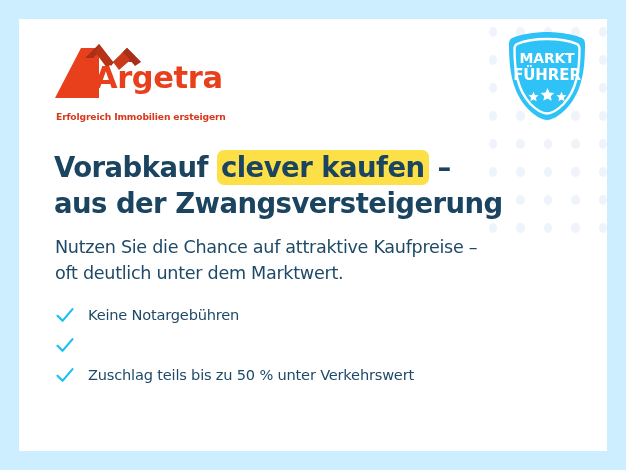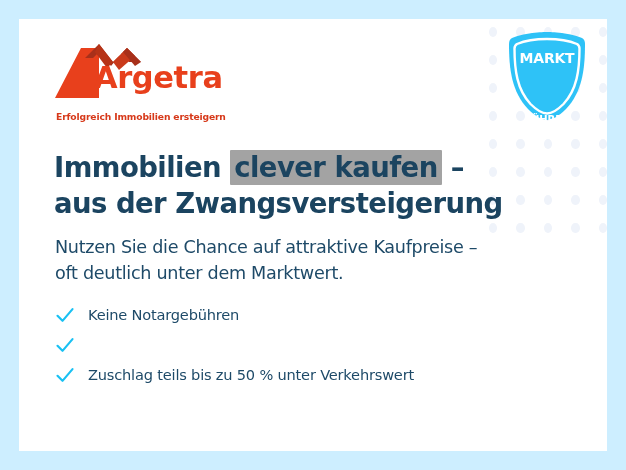--- a/index.html
+++ b/index.html
@@ -105,34 +105,33 @@
     left: 0;
     top: 0;
     width: 86px;
     height: 92px;
     display: flex;
     flex-direction: column;
     align-items: center;
     justify-content: flex-start;
     padding-top: 21px;
     box-sizing: border-box;
-    gap: 48px;
   }
   .badge-line1 {
     font-family: "DejaVu Sans", sans-serif;
     font-weight: bold;
     font-size: 14px;
     color: #ffffff;
     letter-spacing: -0.2px;
     line-height: 1.05;
   }
   .badge-line2 {
     font-family: "DejaVu Sans", sans-serif;
     font-weight: bold;
-    font-size: 10px;
+    font-size: 15px;
     color: #ffffff;
     letter-spacing: -0.1px;
     line-height: 1.2;
   }
   .badge-stars {
     margin-top: 3px;
     display: flex;
     align-items: flex-end;
     gap: 1px;
   }
@@ -144,23 +143,23 @@
     top: 113px;
     width: 480px;
     font-family: "DejaVu Sans", sans-serif;
     font-weight: bold;
     font-size: 27.5px;
     line-height: 1.28;
     color: #1b4460;
     letter-spacing: -0.55px;
   }
   .headline .hl {
-    background: #a3a3a3;
+    background: #fde047;
     padding: 1px 4px 2px 4px;
-    border-radius: 1px;
+    border-radius: 7px;
   }
   .headline .line2 { display: block; }
 
   
   .subhead {
     position: absolute;
     left: 36px;
     top: 215px;
     width: 490px;
     font-family: "DejaVu Sans", sans-serif;
@@ -294,21 +293,21 @@
               <path d="M12 1.6 15.2 8.6 22.8 9.5 17.2 14.6 18.7 22.1 12 18.3 5.3 22.1 6.8 14.6 1.2 9.5 8.8 8.6 Z" fill="#ffffff"></path>
             </svg>
             <svg width="11" height="11" viewBox="0 0 24 24">
               <path d="M12 1.6 15.2 8.6 22.8 9.5 17.2 14.6 18.7 22.1 12 18.3 5.3 22.1 6.8 14.6 1.2 9.5 8.8 8.6 Z" fill="#ffffff"></path>
             </svg>
           </div>
       </div>
     </div>
 
     <h1 class="headline">
-      <span>Immobilien </span><span class="hl">clever kaufen</span><span> –</span>
+      <span>Vorabkauf </span><span class="hl">clever kaufen</span><span> –</span>
       <span class="line2">aus der Zwangsversteigerung</span>
     </h1>
 
     <div class="subhead">
       <span>Nutzen Sie die Chance auf attraktive Kaufpreise –</span>
       <span>oft deutlich unter dem Marktwert.</span>
     </div>
 
     <ul class="checklist" style="list-style:none;margin:0;padding:0;">
         <li class="check-item">

